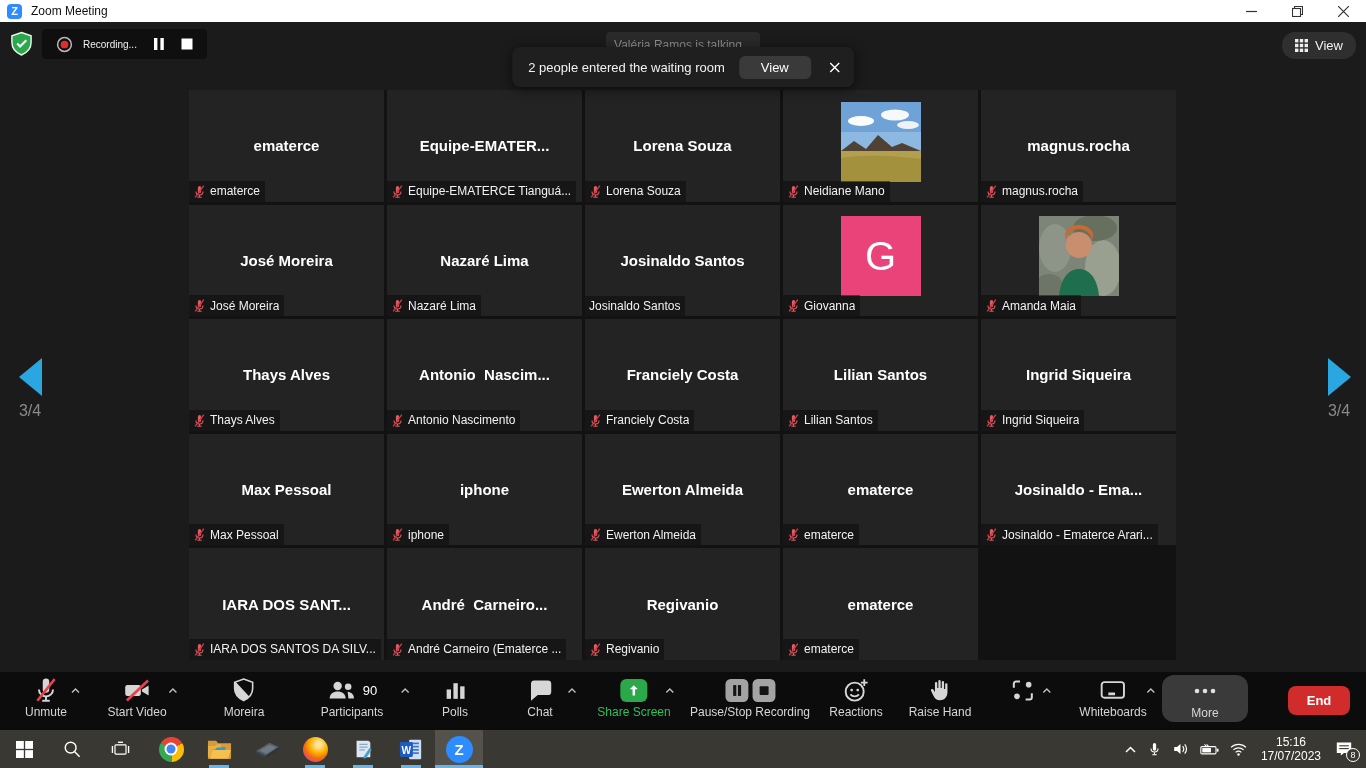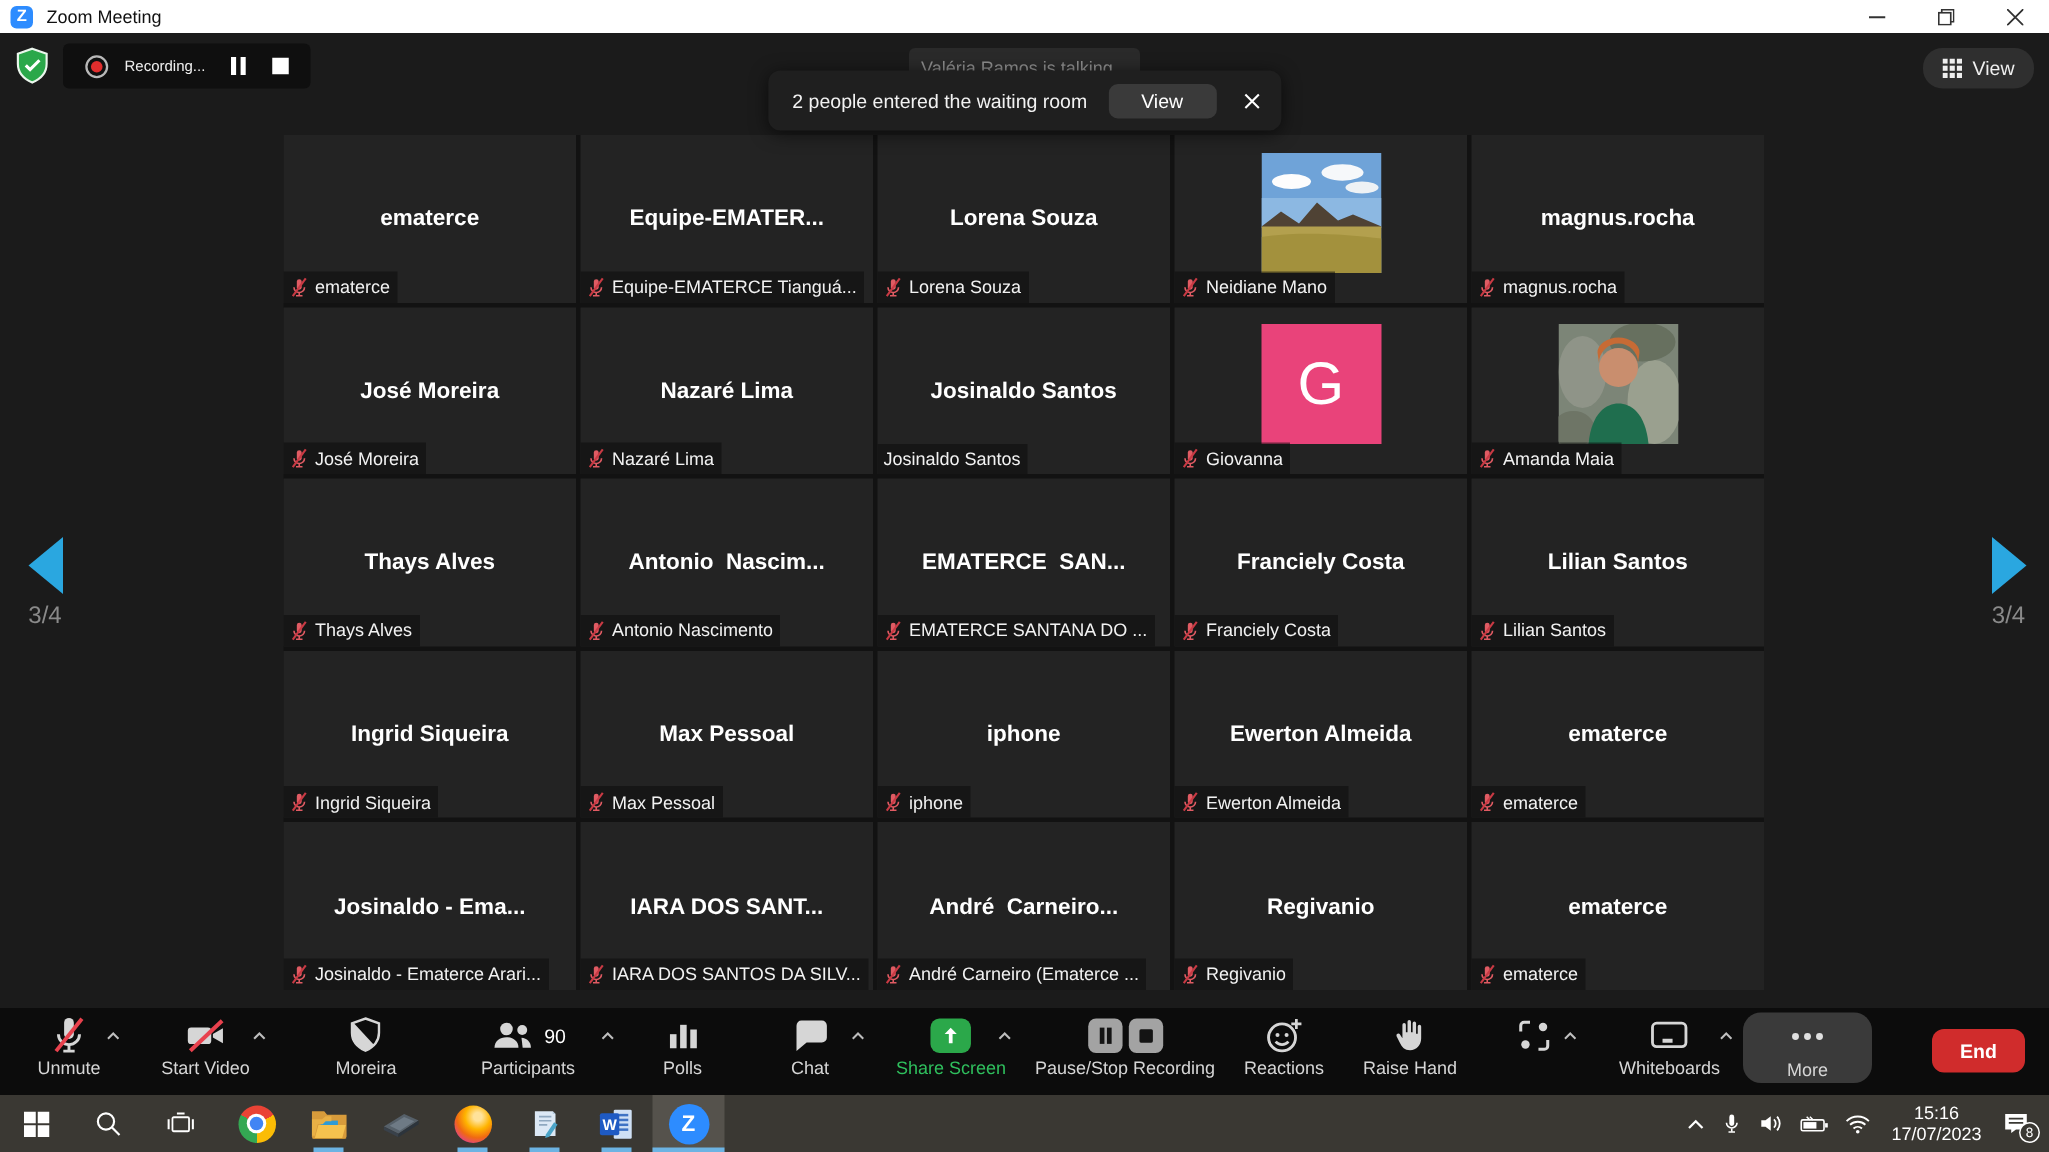--- a/index.html
+++ b/index.html
@@ -330,35 +330,20 @@
                 <path fill="none" stroke="#e05b63" stroke-width="2" d="M5.5 13a6.5 6.5 0 0 0 13 0"></path>
                 <line x1="12" y1="19.5" x2="12" y2="23" stroke="#e05b63" stroke-width="2"></line>
                 <line x1="8" y1="23.5" x2="16" y2="23.5" stroke="#e05b63" stroke-width="2"></line>
                 <line x1="4" y1="24" x2="20" y2="2" stroke="#c93a44" stroke-width="2.6"></line>
               </svg>
             </span>
             <span>Antonio Nascimento</span>
           </div>
         </div>
         <div class="tile">
-          <div class="tile-name">EMATERCE  SAN...</div>
-          <div class="tag">
-            <span class="ico tagmic">
-              <svg width="13" height="15" viewBox="0 0 24 26">
-                <path fill="#e05b63" d="M9 6a3 3 0 0 1 6 0v7a3 3 0 0 1-6 0z"></path>
-                <path fill="none" stroke="#e05b63" stroke-width="2" d="M5.5 13a6.5 6.5 0 0 0 13 0"></path>
-                <line x1="12" y1="19.5" x2="12" y2="23" stroke="#e05b63" stroke-width="2"></line>
-                <line x1="8" y1="23.5" x2="16" y2="23.5" stroke="#e05b63" stroke-width="2"></line>
-                <line x1="4" y1="24" x2="20" y2="2" stroke="#c93a44" stroke-width="2.6"></line>
-              </svg>
-            </span>
-            <span>EMATERCE SANTANA DO ...</span>
-          </div>
-        </div>
-        <div class="tile">
           <div class="tile-name">Franciely Costa</div>
           <div class="tag">
             <span class="ico tagmic">
               <svg width="13" height="15" viewBox="0 0 24 26">
                 <path fill="#e05b63" d="M9 6a3 3 0 0 1 6 0v7a3 3 0 0 1-6 0z"></path>
                 <path fill="none" stroke="#e05b63" stroke-width="2" d="M5.5 13a6.5 6.5 0 0 0 13 0"></path>
                 <line x1="12" y1="19.5" x2="12" y2="23" stroke="#e05b63" stroke-width="2"></line>
                 <line x1="8" y1="23.5" x2="16" y2="23.5" stroke="#e05b63" stroke-width="2"></line>
                 <line x1="4" y1="24" x2="20" y2="2" stroke="#c93a44" stroke-width="2.6"></line>
               </svg>

